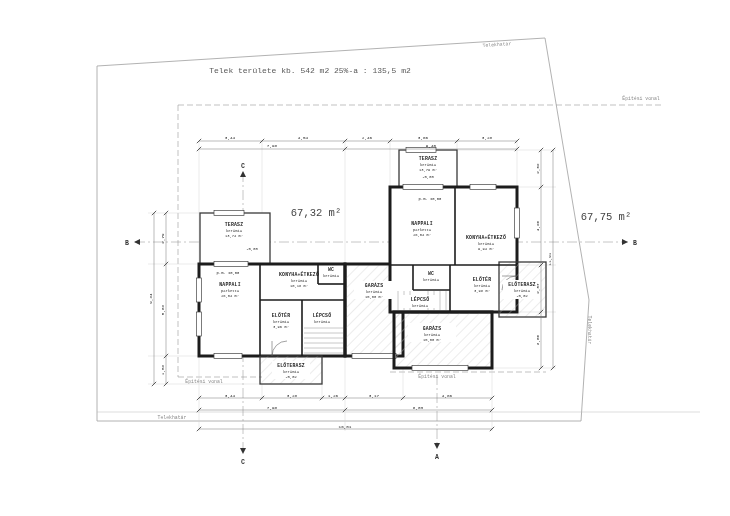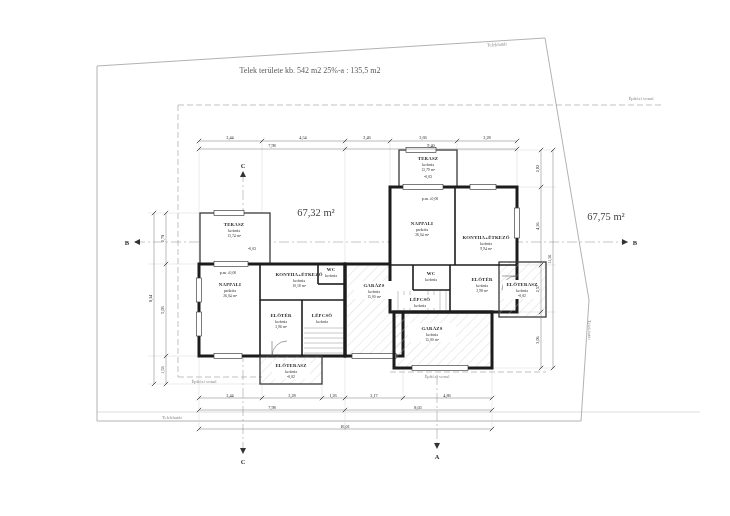--- a/index.html
+++ b/index.html
@@ -1,17 +1,17 @@
 <!DOCTYPE html>
 <html><head>
 <meta charset="utf-8">
 <style>
   html,body{margin:0;padding:0;background:#ffffff;}
   .sheet{position:relative;width:730px;height:516px;background:#fff;overflow:hidden;
-         font-family:Liberation Serif, serif;}
+         font-family:Liberation Mono, monospace;}
   svg{position:absolute;left:0;top:0;}
   text{fill:#333;}
   .t-title{font-size:8px;fill:#5a5a5a;}
   .t-area{font-size:10.5px;fill:#444;}
   .t-room{font-size:4.8px;font-weight:bold;fill:#1d1d1d;letter-spacing:.2px;}
   .t-sub{font-size:3.8px;fill:#333;}
   .t-lvl{font-size:3.8px;fill:#222;}
   .t-dim{font-size:4.3px;fill:#222;}
   .t-bnd{font-size:4.8px;fill:#8a8a8a;}
   .t-axis{font-size:6.5px;font-weight:bold;fill:#333;}

